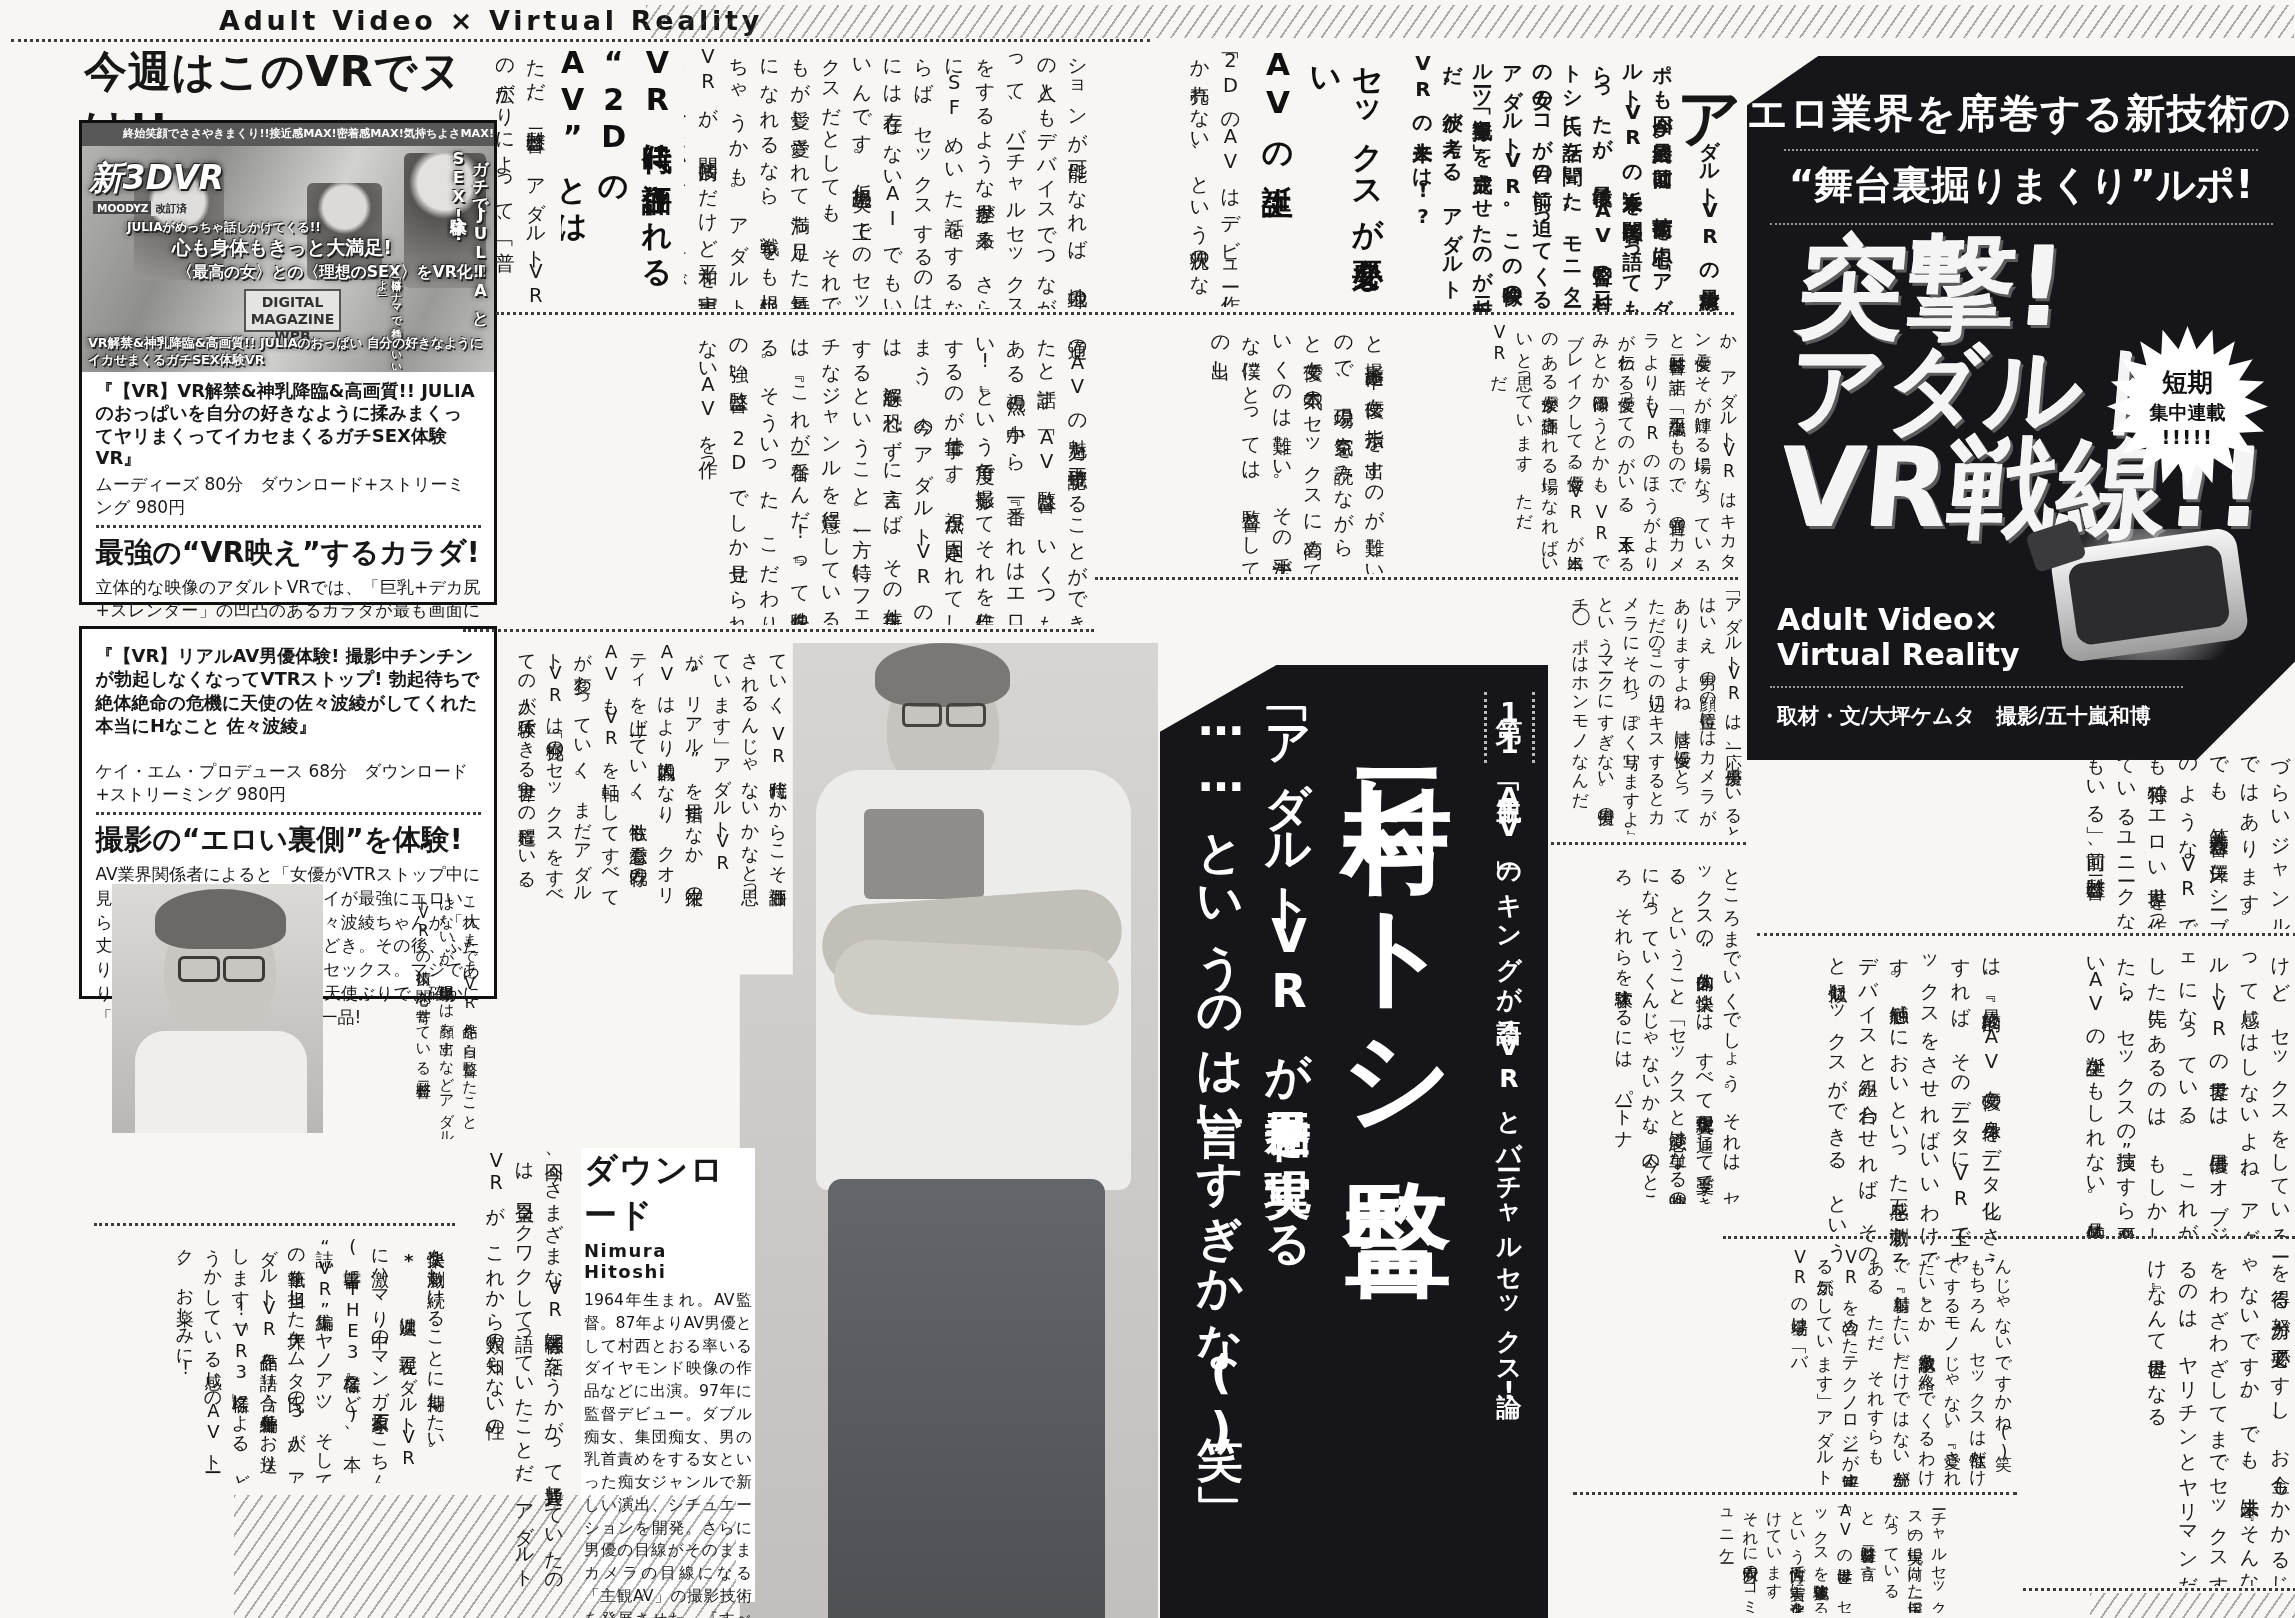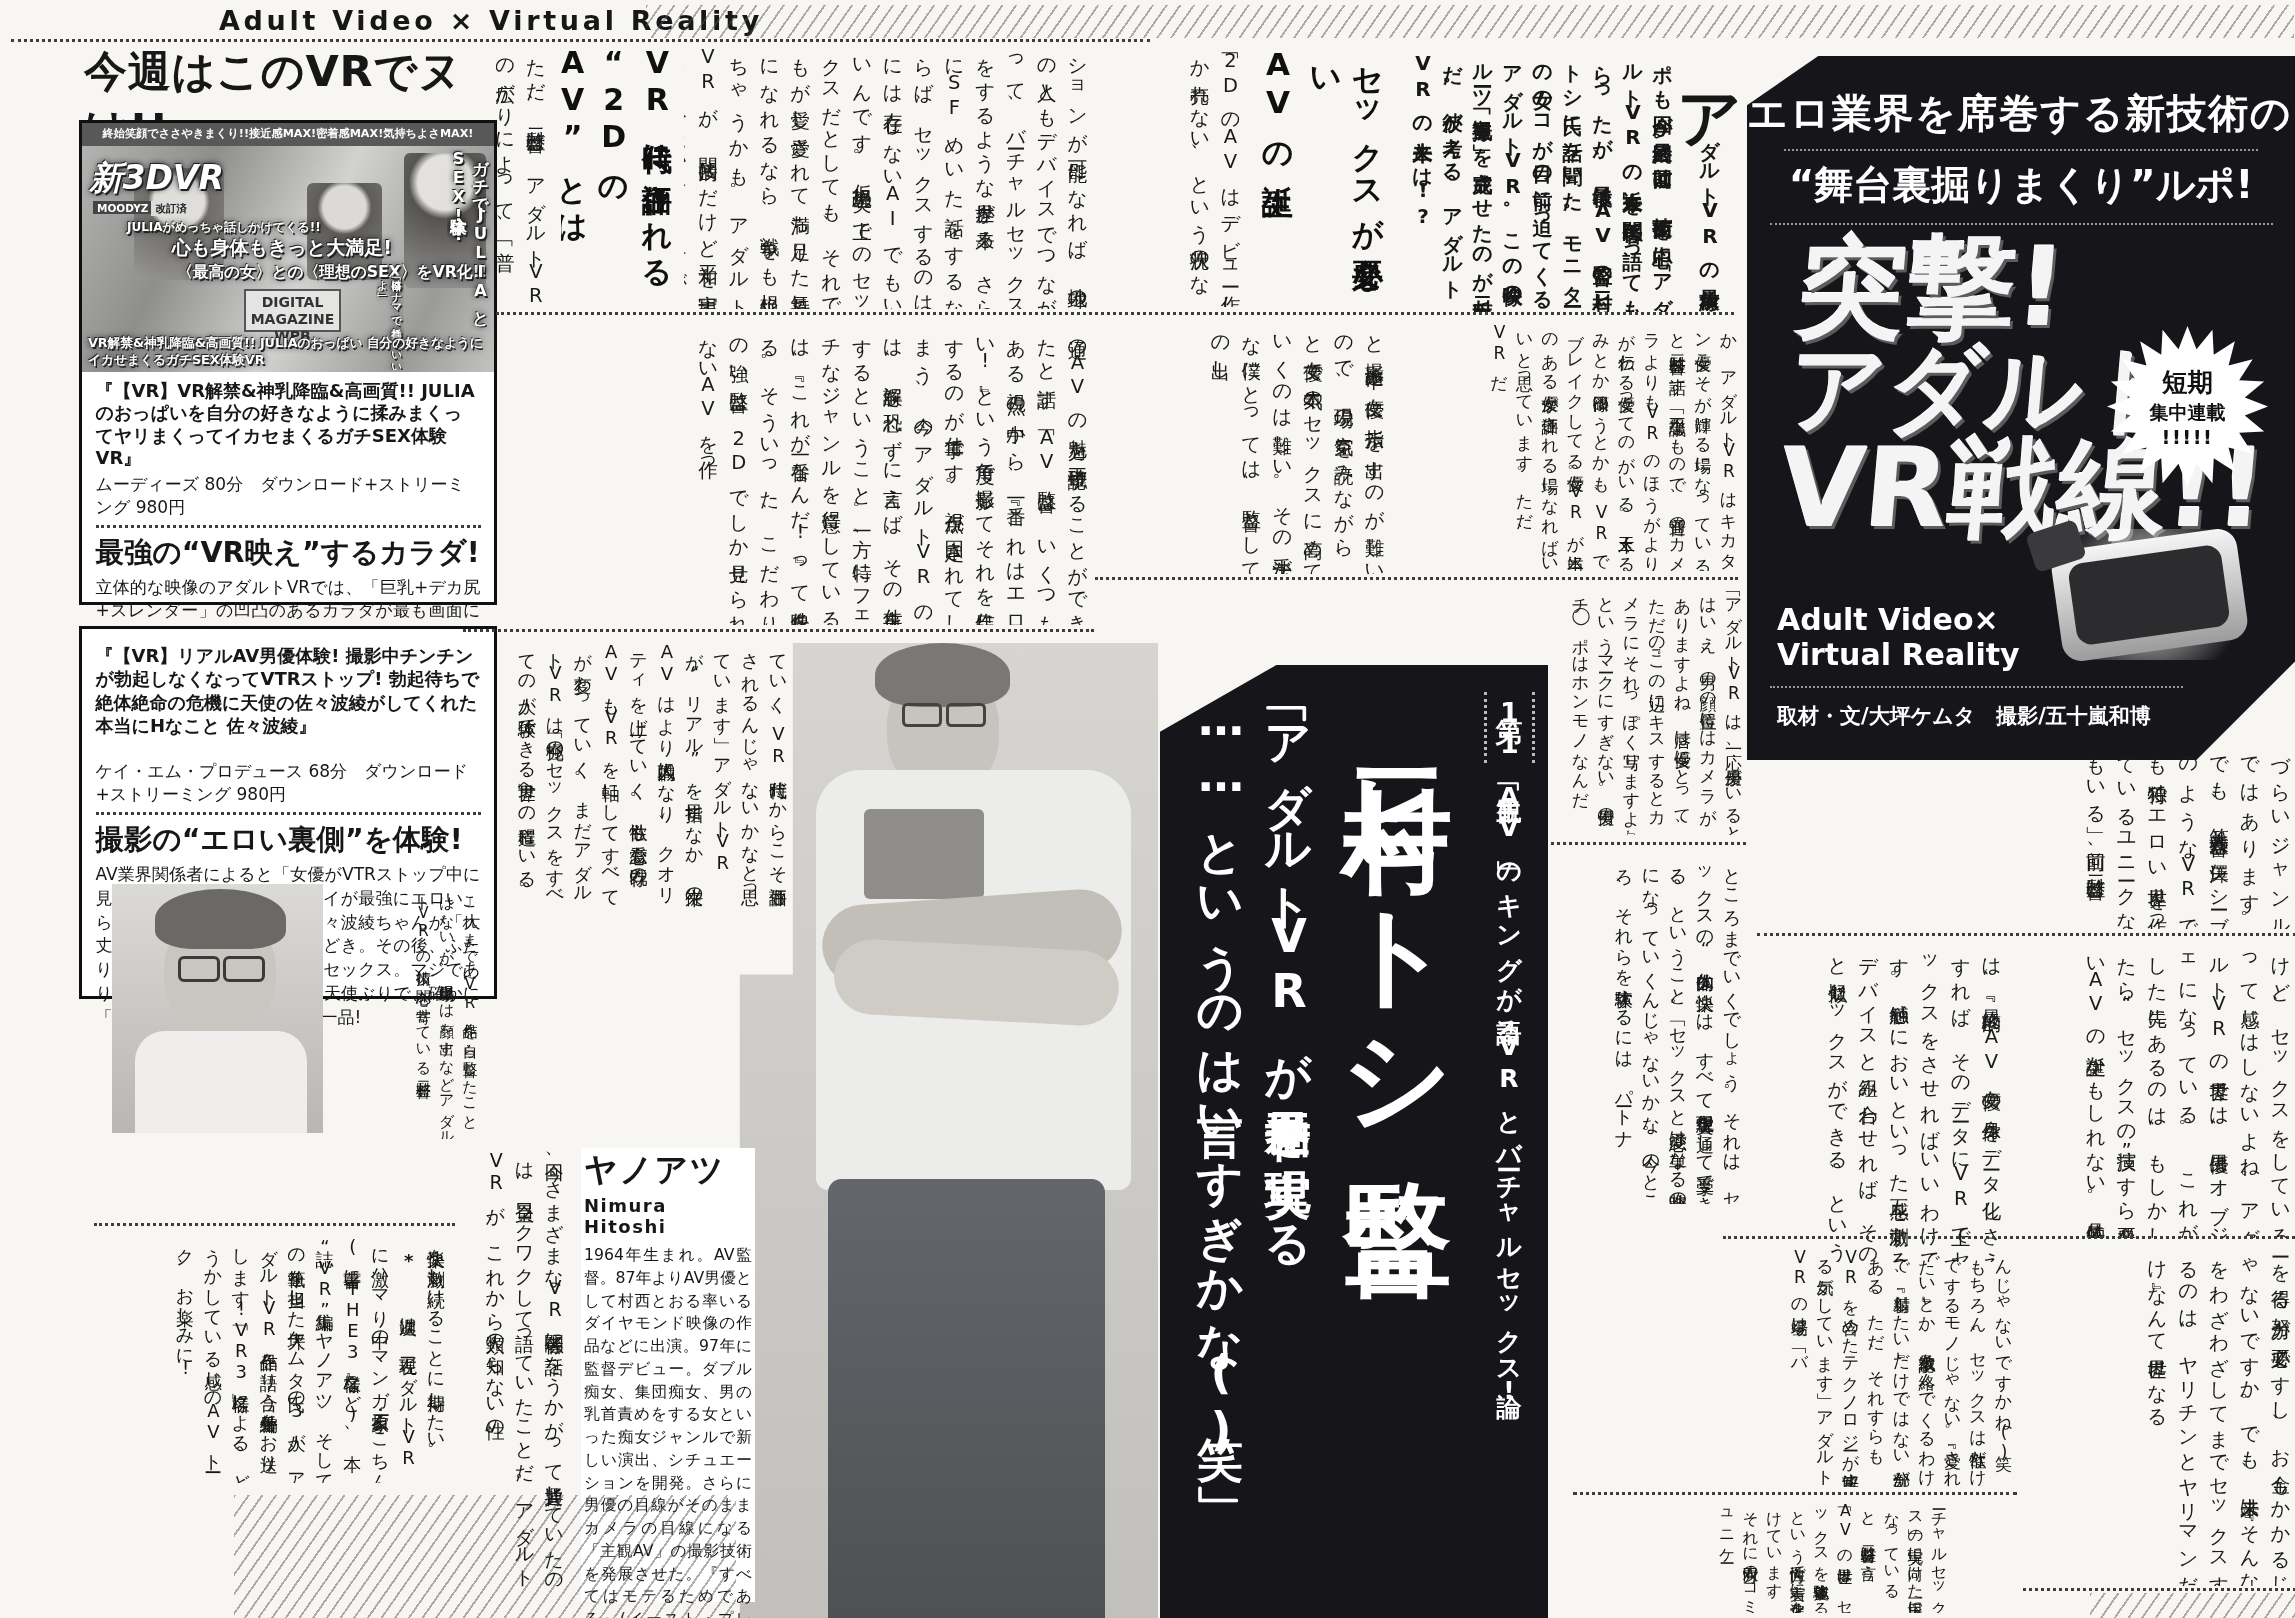--- a/index.html
+++ b/index.html
@@ -27,21 +27,21 @@
   <div class="abs hatch" style="left:646px;top:4.5px;width:1648px;height:33px;"></div>
   <div class="abs dotr" style="left:11.2px;top:39px;width:1139px;"></div>
 
   <div class="abs" style="left:84px;top:43px;width:464px;font-size:43px;font-weight:900;letter-spacing:0.7px;">今週はこのVRでヌけ!!</div>
 
   <div class="abs whitebox" style="left:79px;top:120px;width:418px;height:485px;">
     <div style="position:relative;height:249px;background:linear-gradient(115deg,#b6b6b4,#8e8e8c 28%,#d2d2d0 55%,#9a9a98 82%,#c3c3c1);overflow:hidden;">
       <div class="abs" style="left:52px;top:45px;width:90px;height:112px;background:radial-gradient(circle at 50% 30%,#e0dedb 0 28%,#6f6d6a 34%,#9a9896);border-radius:7.5px;"></div>
       <div class="abs" style="left:225px;top:60px;width:75px;height:97px;background:radial-gradient(circle at 50% 25%,#dcdad7 0 26%,#5f5d5a 33%,#8a8886);border-radius:6px;"></div>
       <div class="abs" style="left:322px;top:30px;width:82px;height:135px;background:radial-gradient(circle at 50% 22%,#e3e1de 0 24%,#565452 32%,#959391);border-radius:6px;"></div>
-      <div class="abs" style="left:0;top:0;width:100%;height:22.5px;background:#585858;color:#fff;font-size:11.2px;font-weight:bold;text-align:center;line-height:22.5px;overflow:hidden;">終始笑顔でささやきまくり!!接近感MAX!密着感MAX!気持ちよさMAX!</div>
+      <div class="abs" style="left:0;top:0;width:100%;height:22.5px;background:#585858;color:#fff;font-size:11.2px;font-weight:bold;text-align:right;line-height:22.5px;overflow:hidden;">終始笑顔でささやきまくり!!接近感MAX!密着感MAX!気持ちよさMAX!</div>
       <div class="abs lbl" style="left:7.5px;top:33px;font-size:33px;font-style:italic;">新3DVR</div>
       <div class="abs" style="left:10.5px;top:78px;font-size:10.5px;font-weight:bold;color:#fff;background:#444;padding:0.7px 4.5px;">MOODYZ</div>
       <div class="abs" style="left:69px;top:78px;font-size:10.5px;font-weight:bold;color:#222;background:#ddd;padding:0.7px 4.5px;">改訂済</div>
       <div class="abs lbl" style="left:45px;top:96px;width:225px;font-size:12px;">JULIAがめっちゃ話しかけてくる!!</div>
       <div class="abs lbl" style="left:90px;top:112px;width:315px;font-size:19px;">心も身体もきっと大満足!</div>
       <div class="abs lbl" style="left:75px;top:139px;width:330px;font-size:15.7px;margin-left:20px;">〈最高の女〉との〈理想のSEX〉をVR化!!</div>
       <div class="abs" style="left:162px;top:166px;width:97px;height:43px;background:#e4e4e2;border:2.2px solid #555;color:#333;font-weight:900;font-size:14px;text-align:center;line-height:1.2;padding-top:3px;box-sizing:border-box;">DIGITAL MAGAZINE WPB</div>
       <div class="abs v lbl" style="right:3px;top:25.5px;height:217px;font-size:16.5px;">ガチでJULIAとSEX体験!!</div>
       <div class="abs v lbl" style="right:90px;top:150px;height:97px;font-size:10.5px;">「今日はナマで挿れていいよ」</div>
       <div class="abs lbl" style="left:6px;bottom:3px;width:405px;font-size:12.7px;">VR解禁&amp;神乳降臨&amp;高画質!! JULIAのおっぱい 自分の好きなように イカせまくるガチSEX体験VR</div>
@@ -111,21 +111,21 @@
     <div class="abs" style="left:56.5%;top:6.2%;width:34px;height:18px;border:3.7px solid #45433f;border-radius:5.2px;"></div>
     <div class="abs" style="left:64%;top:6.2%;width:34px;height:18px;border:3.7px solid #45433f;border-radius:5.2px;"></div>
     <div class="abs" style="left:42%;top:13%;width:315px;height:420px;background:#ececea;border-radius:45px 45px 12px 12px;"></div>
     <div class="abs" style="left:50%;top:17%;width:120px;height:90px;background:#8f8d89;border-radius:6px;"></div>
     <div class="abs" style="left:43%;top:26%;width:300px;height:82px;background:#c2beb8;border-radius:45px;transform:rotate(-4deg);"></div>
     <div class="abs" style="left:45%;top:31%;width:285px;height:75px;background:#cfcbc5;border-radius:45px;transform:rotate(3deg);"></div>
     <div class="abs" style="left:44%;top:55%;width:277px;height:442px;background:linear-gradient(#63666a,#4e5154);border-radius:13.5px 13.5px 0 0;"></div>
   </div>
 
   <div class="abs" style="left:581px;top:1148px;width:174px;height:454px;background:#fff;padding:0 3px;box-sizing:border-box;">
-    <div style="font-size:33px;font-weight:900;letter-spacing:1.5px;">ヤノアツ</div>
+    <div style="font-size:33px;font-weight:900;letter-spacing:1.5px;">ダウンロード</div>
     <div style="font-size:18px;font-weight:900;letter-spacing:1.5px;margin:1.5px 0 7.5px 0;">Nimura Hitoshi</div>
     <div style="font-size:15.7px;line-height:1.45;text-align:justify;">1964年生まれ。AV監督。87年よりAV男優として村西とおる率いるダイヤモンド映像の作品などに出演。97年に監督デビュー。ダブル痴女、集団痴女、男の乳首責めをする女といった痴女ジャンルで新しい演出、シチュエーションを開発。さらに男優の目線がそのままカメラの目線になる「主観AV」の撮影技術を発展させた。『すべてはモテるためである』(イースト・プレス)ほか、性と恋愛に関する本も多数執筆している</div>
   </div>
 
   <div class="abs v" style="left:448px;top:1149px;width:121px;height:444px;font-size:19px;line-height:1.55;">今回、さまざまなVR関係者に話をうかがって皆共通していたのは、全員ワクワクして語っていたことだ。アダルトVRが、これから人類の知らない性の</div>
 
   <div class="abs dotr" style="left:94px;top:1223px;width:361px;"></div>
   <div class="abs v" style="left:96px;top:1236px;width:354px;height:247px;font-size:18px;line-height:1.55;">
     <span>快楽を刺激し続けることに期待したい。</span>
     <span style="display:inline-block;margin:13.5px 0;font-weight:bold;">*</span>

